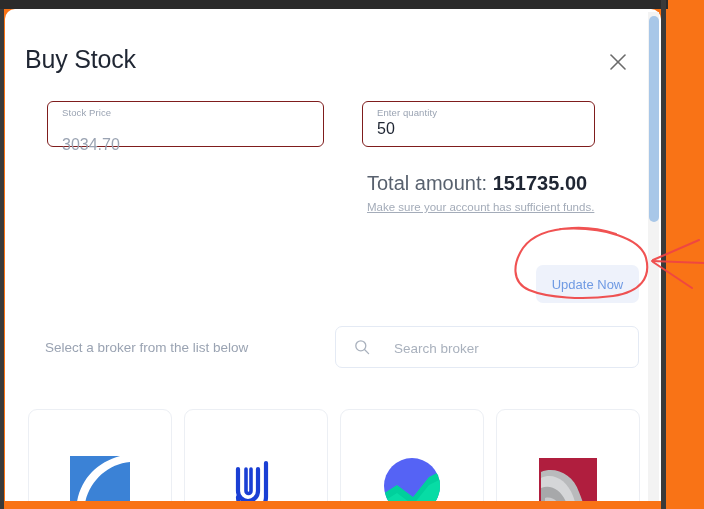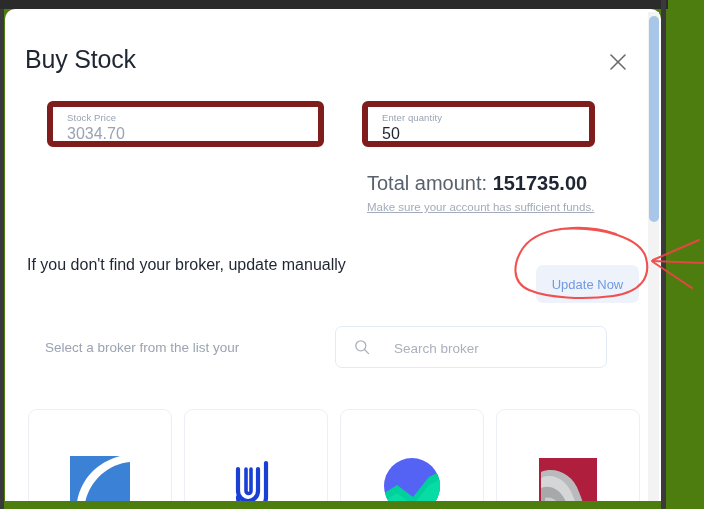--- a/index.html
+++ b/index.html
@@ -12,21 +12,21 @@
     height: 509px;
     overflow: hidden;
     font-family: "Liberation Sans", sans-serif;
     position: relative;
   }
 
   
   #canvas {
     position: absolute;
     inset: 0;
-    background: #4d7c0f;
+    background: #f97316;
   }
 
   
   .chrome-top {
     position: absolute;
     left: 0;
     top: 0;
     width: 668px;
     height: 9px;
     background: #2b2b2b;
@@ -80,21 +80,21 @@
     display: flex;
     align-items: center;
     justify-content: center;
   }
   .close-btn svg { display: block; }
 
   
   .field {
     position: absolute;
     height: 46px;
-    border: 6px solid #7f1d1d;
+    border: 1px solid #7f1d1d;
     border-radius: 6px;
     background: #ffffff;
     box-sizing: border-box;
   }
   .field.price { left: 42px; top: 92px; width: 277px; }
   .field.qty   { left: 357px; top: 92px; width: 233px; }
 
   .field-label {
     position: absolute;
     left: 14px;
@@ -102,21 +102,21 @@
     font-size: 9.5px;
     color: #9aa3b2;
     letter-spacing: 0.1px;
   }
   .field-value {
     position: absolute;
     left: 14px;
     top: 18px;
     font-size: 16px;
   }
-  .field.price .field-value { color: #9aa3b2; }
+  .field.price .field-value { color: #9aa3b2; margin-top: 16px; }
   .field.qty   .field-value { color: #1f2633; font-weight: 400; }
 
   
   .total-line {
     position: absolute;
     left: 362px;
     top: 163px;
     font-size: 20px;
     color: #58616e;
     white-space: nowrap;
@@ -175,21 +175,21 @@
     position: absolute;
     left: 40px;
     top: 331px;
     font-size: 13.5px;
     color: #9aa3b2;
   }
   .search-box {
     position: absolute;
     left: 330px;
     top: 317px;
-    width: 272px;
+    width: 304px;
     height: 42px;
     border: 1px solid #e4eaf4;
     border-radius: 7px;
     box-sizing: border-box;
     background: #ffffff;
   }
   .search-icon {
     position: absolute;
     left: 18px;
     top: 12px;
@@ -290,24 +290,23 @@
     </div>
 
     <div class="field qty">
       <div class="field-label">Enter quantity</div>
       <div class="field-value">50</div>
     </div>
 
     <div class="total-line"><span>Total amount: </span><span class="total-value">151735.00</span></div>
     <div class="total-note">Make sure your account has sufficient funds.</div>
 
-    <div class="manual-text">If you don't find your broker, update manually</div>
     <button class="update-btn">Update Now</button>
 
-    <div class="link-sub">Select a broker from the list your</div>
+    <div class="link-sub">Select a broker from the list below</div>
 
     <div class="search-box">
       <span class="search-icon">
         <svg width="16" height="16" viewBox="0 0 16 16" aria-hidden="true">
           <circle cx="6.8" cy="6.8" r="5" fill="none" stroke="#a9b1bd" stroke-width="1.3"></circle>
           <line x1="10.5" y1="10.5" x2="14.6" y2="14.6" stroke="#a9b1bd" stroke-width="1.3" stroke-linecap="round"></line>
         </svg>
       </span>
       <input class="search-input" type="text" placeholder="Search broker" style="">
     </div>

